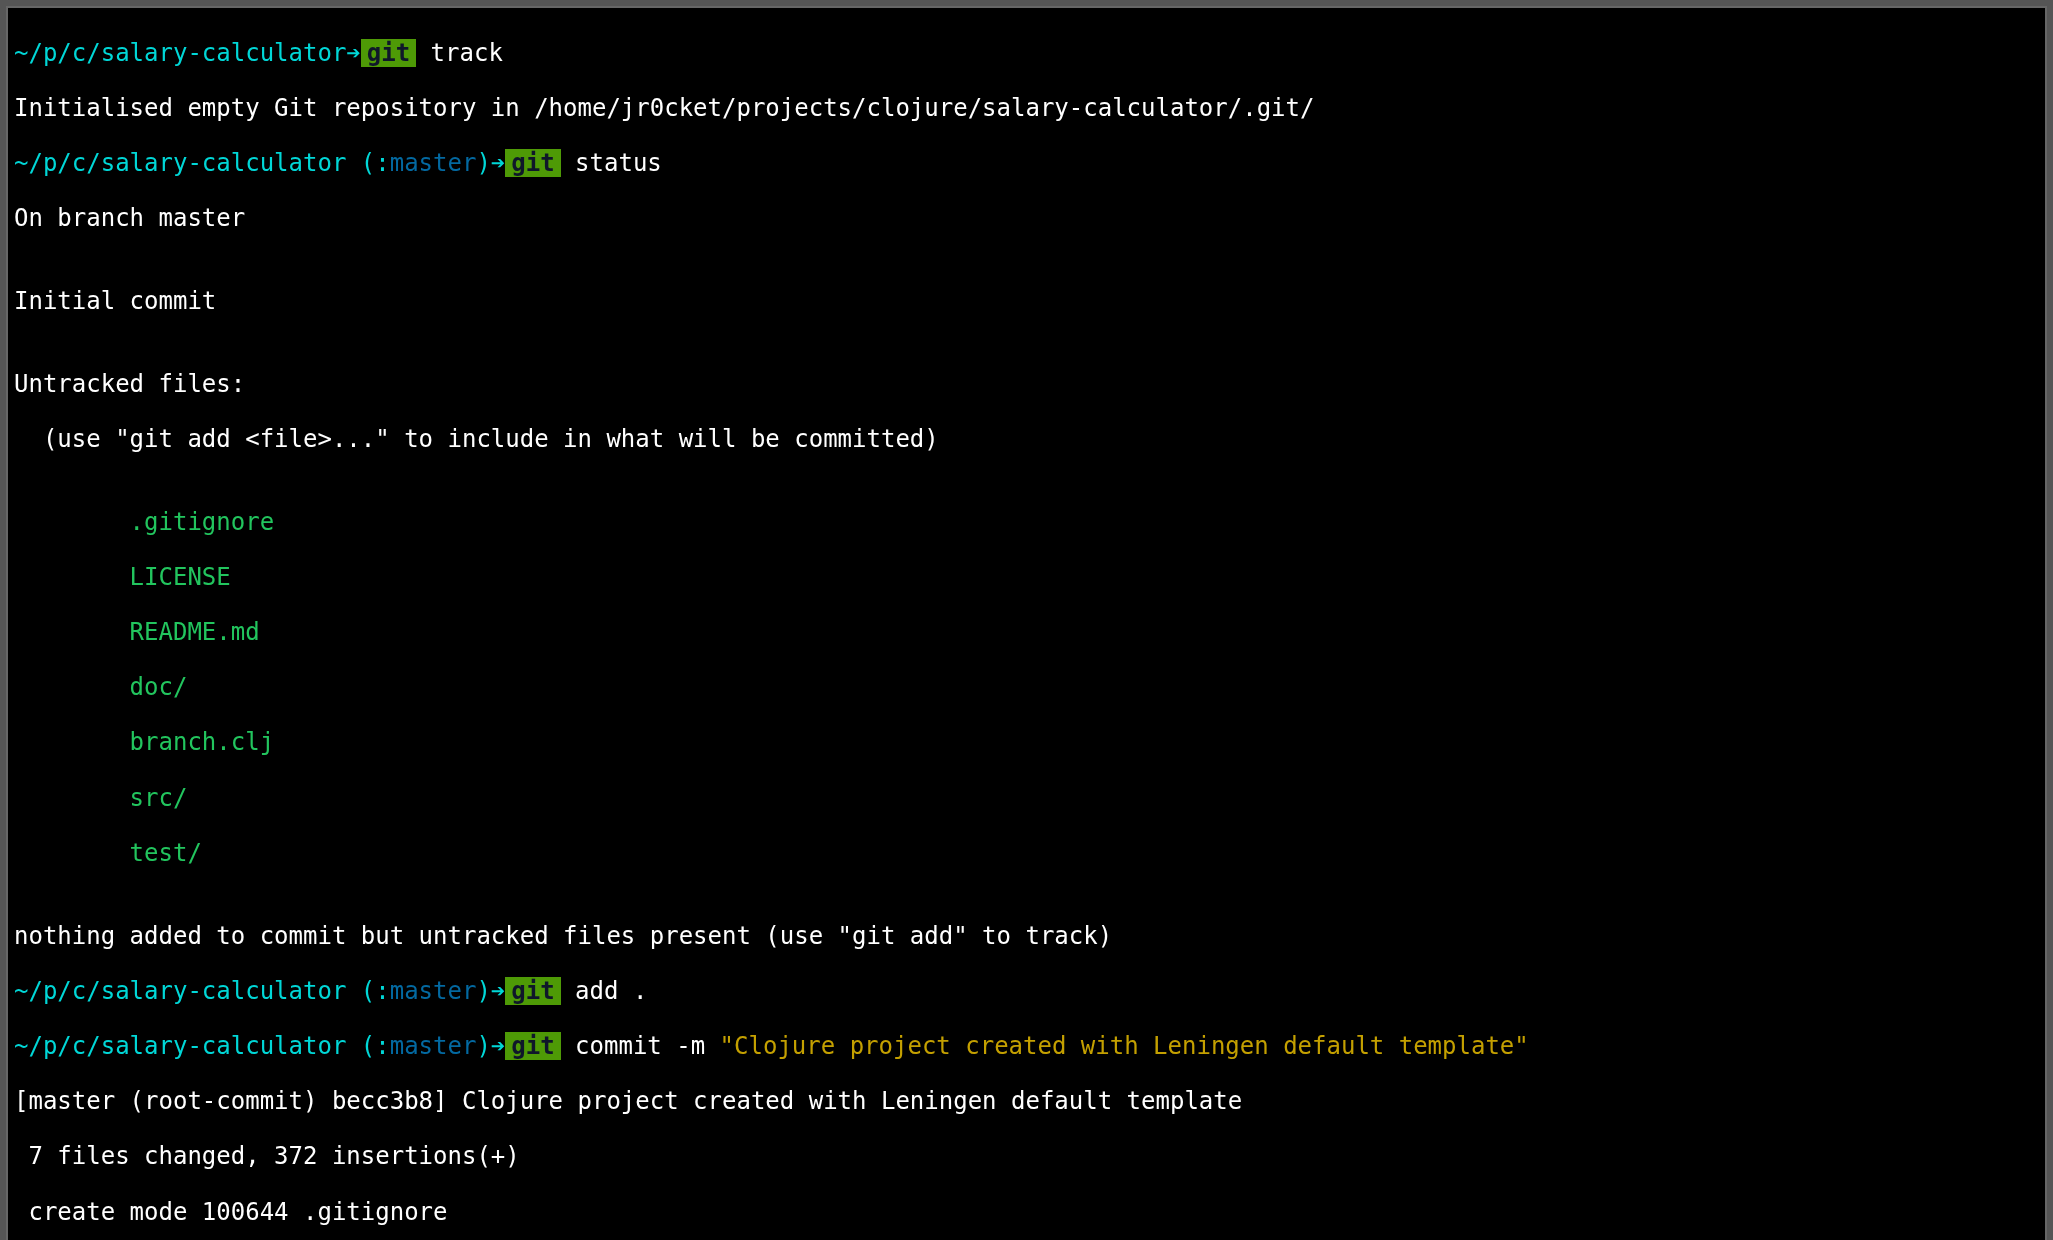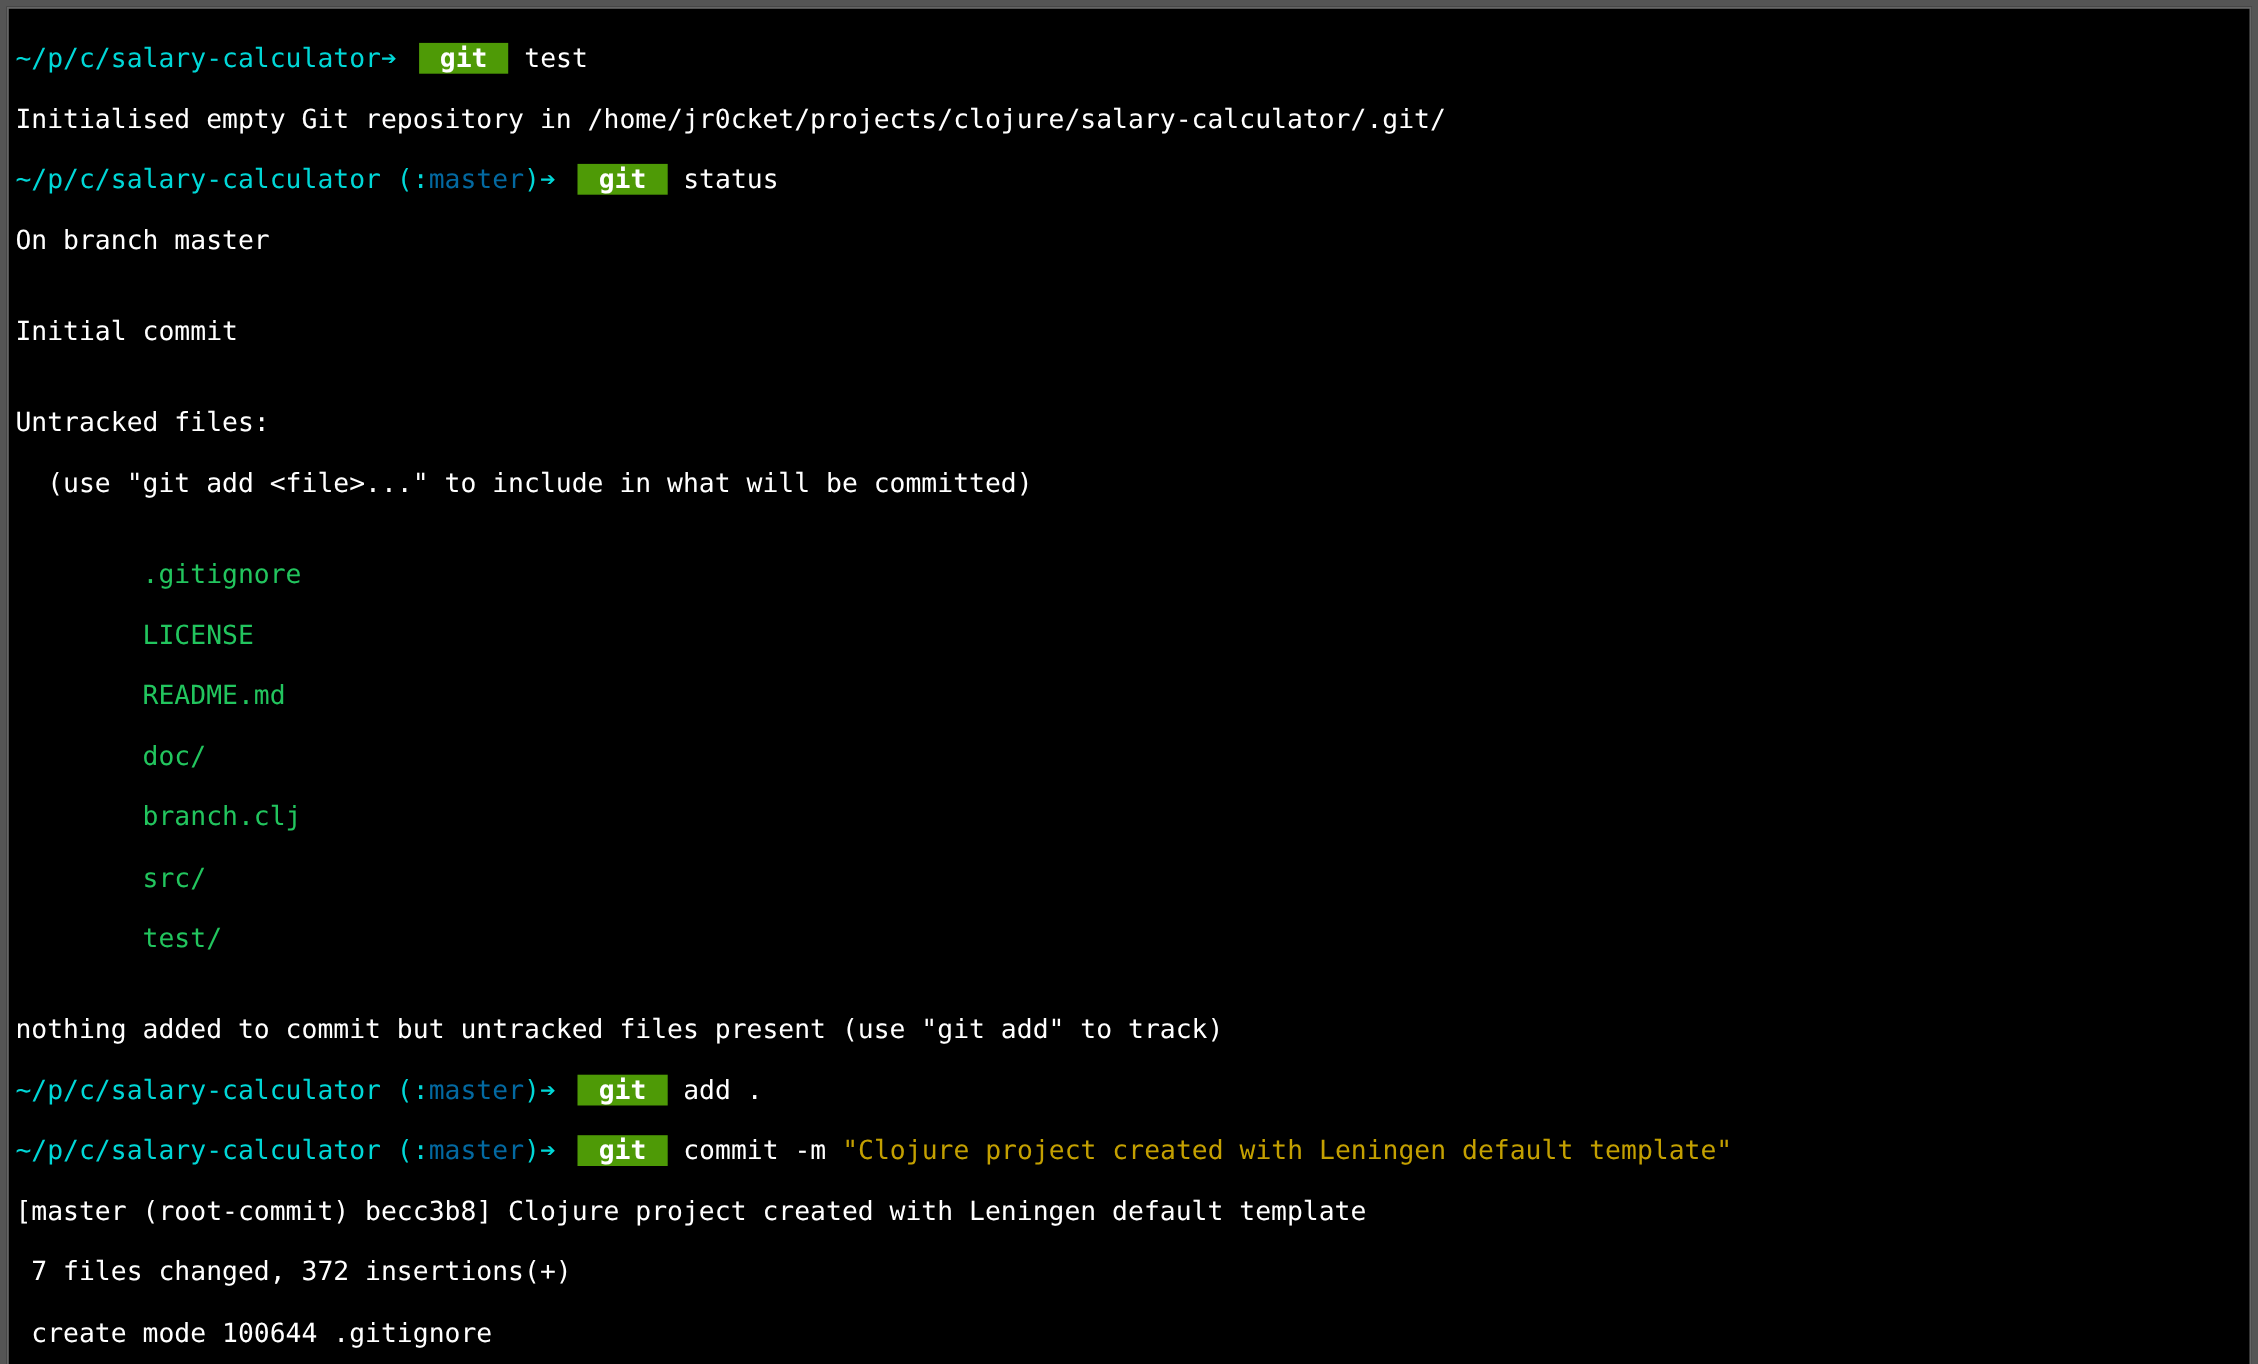--- a/index.html
+++ b/index.html
@@ -13,31 +13,31 @@
   .terminal {
     background: #000;
     color: #fff;
     border: 2px solid #666;
     padding: 4px 6px;
     white-space: pre;
     overflow: hidden;
   }
   .cyan { color: #00d7d7; }
   .white { color: #fff; }
-  .green-bg { background: #4e9a06; color: #ffffff; font-weight: bold; padding: 0 19px; margin-left: 20px; }
+  .green-bg { background: #4e9a06; color: #0f172a; font-weight: bold; padding: 0 6px; }
   .green-fg { color: #0369a1; }
   .red { color: #22c55e; }
   .yellow { color: #c4a000; }
   .line { display: block; }
 </style>
 </head>
 <body>
 
 <div class="terminal">
-<span class="line"><span class="cyan">~/p/c/salary-calculator</span><span class="cyan">➔</span><span class="green-bg">git</span><span class="white"> test</span></span>
+<span class="line"><span class="cyan">~/p/c/salary-calculator</span><span class="cyan">➔</span><span class="green-bg">git</span><span class="white"> track</span></span>
 <span class="line white">Initialised empty Git repository in /home/jr0cket/projects/clojure/salary-calculator/.git/</span>
 <span class="line"><span class="cyan">~/p/c/salary-calculator </span><span class="cyan">(</span><span class="cyan">:</span><span class="green-fg">master</span><span class="cyan">)</span><span class="cyan">➔</span><span class="green-bg">git</span><span class="white"> status</span></span>
 <span class="line white">On branch master</span>
 <span class="line white"></span>
 <span class="line white">Initial commit</span>
 <span class="line white"></span>
 <span class="line white">Untracked files:</span>
 <span class="line white">  (use "git add &lt;file&gt;..." to include in what will be committed)</span>
 <span class="line white"></span>
 <span class="line red">        .gitignore</span>

